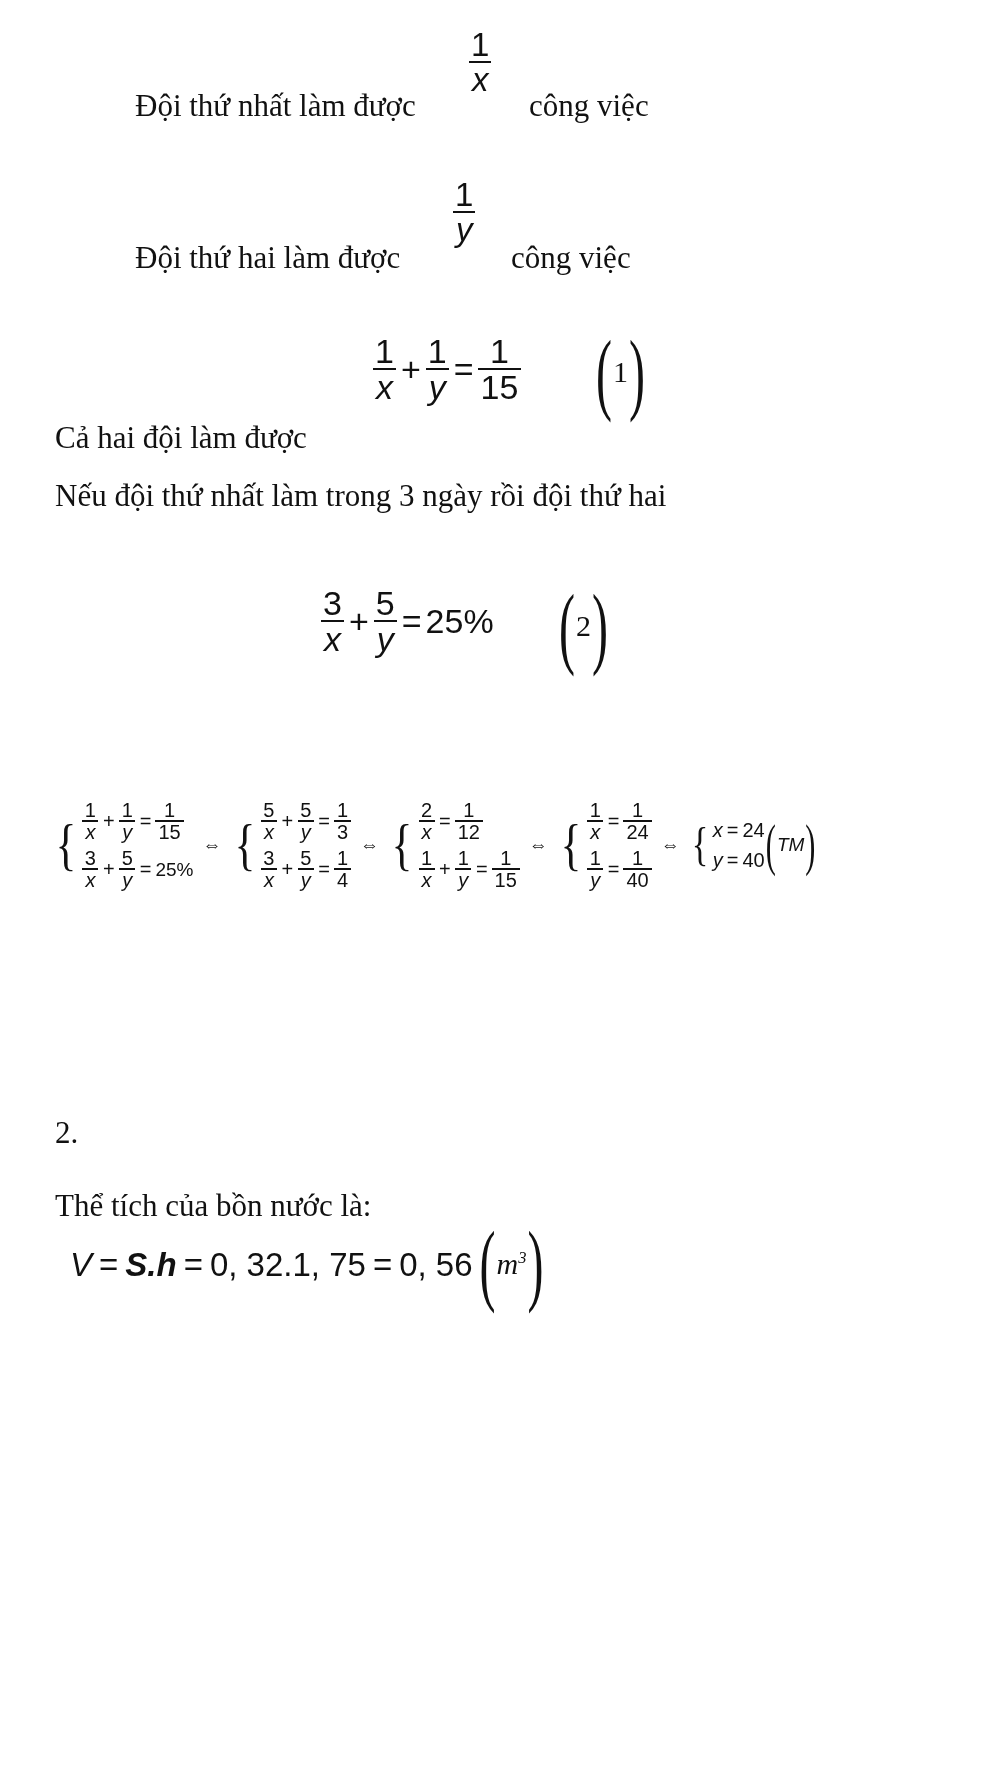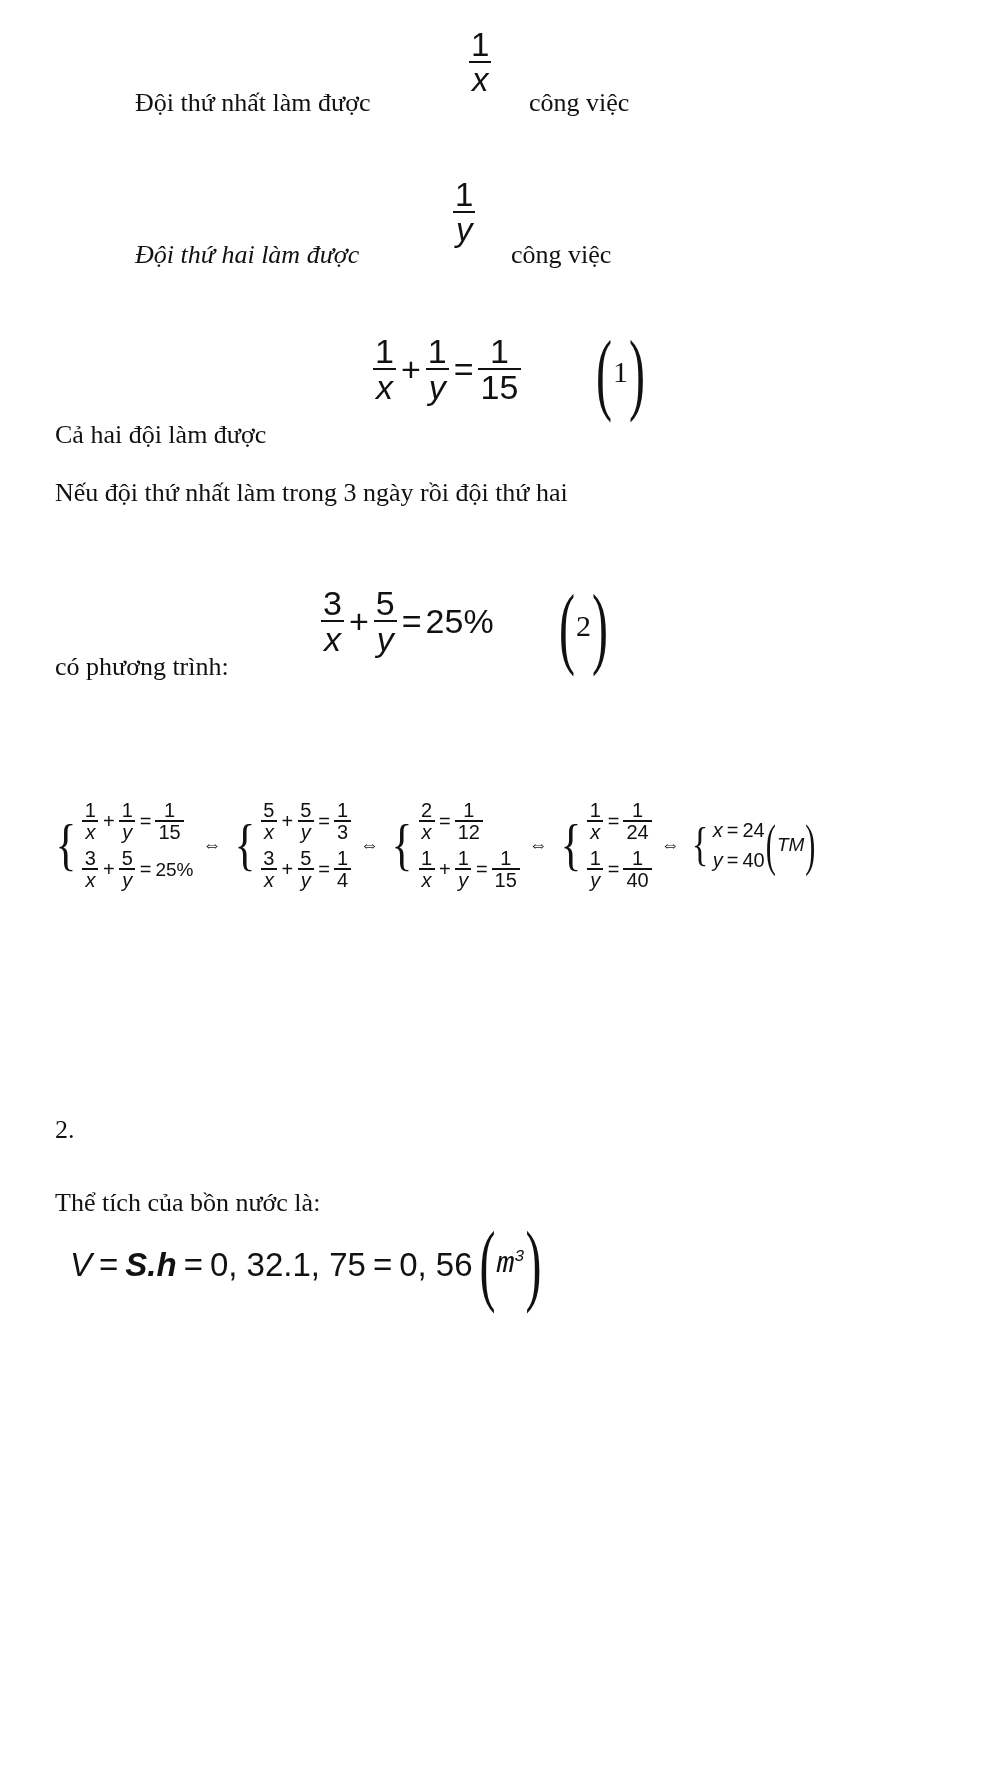--- a/index.html
+++ b/index.html
@@ -25,21 +25,21 @@
   .bigparen .pL,.bigparen .pR{font-size:1.6em;font-weight:300;transform:scaleY(1.9);display:inline-block;}
   .bigparen .inner{padding:0 1px;}
 
   
   .system{display:inline-flex;align-items:center;}
   .brace{font-size:58px;font-weight:300;line-height:0.7;
          font-family:"Liberation Serif",serif;transform:scaleX(0.75);margin-right:2px;}
   .sysrows{display:inline-flex;flex-direction:column;gap:6px;}
 
   
-  .tline{position:absolute;font-size:26px;white-space:nowrap;}
+  .tline{position:absolute;font-size:31px;white-space:nowrap;}
   .mblock{position:absolute;}
 
   .fs-sm{font-size:19px;}
 </style>
 </head>
 <body>
 
 <div class="page">
 
   <div class="tline" style="left:135px;top:88px;">
@@ -48,21 +48,21 @@
   <div class="mblock" style="left:468px;top:28px;font-size:33px;">
     <span class="frac">
       <span class="num">1</span>
       <span class="den it">x</span>
     </span>
   </div>
   <div class="tline" style="left:529px;top:88px;">
     <span>công việc</span>
   </div>
 
-  <div class="tline" style="left:135px;top:240px;font-style:italic;">
+  <div class="tline" style="left:135px;top:240px;">
     <span>Đội thứ hai làm được</span>
   </div>
   <div class="mblock" style="left:452px;top:178px;font-size:33px;">
     <span class="frac">
       <span class="num">1</span>
       <span class="den it">y</span>
     </span>
   </div>
   <div class="tline" style="left:511px;top:240px;">
     <span>công việc</span>
@@ -92,23 +92,20 @@
   <div class="mblock bigparen" style="left:596px;top:344px;font-size:30px;">
     <span class="pL">(</span>
     <span class="inner">1</span>
     <span class="pR">)</span>
   </div>
 
   <div class="tline" style="left:55px;top:478px;">
     <span>Nếu đội thứ nhất làm trong 3 ngày rồi đội thứ hai</span>
   </div>
 
-  <div class="tline" style="left:55px;top:652px;">
-    <span>có phương trình:</span>
-  </div>
 
   <div class="mblock mathrow" style="left:320px;top:586px;font-size:34px;">
     <span class="frac">
       <span class="num">3</span>
       <span class="den it">x</span>
     </span>
     <span class="op">+</span>
     <span class="frac">
       <span class="num">5</span>
       <span class="den it">y</span>
@@ -302,20 +299,20 @@
   <div class="mblock mathrow" style="left:70px;top:1240px;font-size:33px;gap:7px;">
     <span class="op it">V</span>
     <span class="op">=</span>
     <span class="op it" style="font-weight:600;">S.h</span>
     <span class="op">=</span>
     <span class="op">0, 32.1, 75</span>
     <span class="op">=</span>
     <span class="op">0, 56</span>
     <span class="bigparen" style="font-size:30px;">
       <span class="pL">(</span>
-      <span class="inner it" style="font-family:Liberation Mono, monospace;">
+      <span class="inner it" style="font-family:Liberation Serif, serif;">
         <span>m</span><sup style="font-size:0.55em;">3</sup>
       </span>
       <span class="pR">)</span>
     </span>
   </div>
 
 </div>
 
 </body></html>

